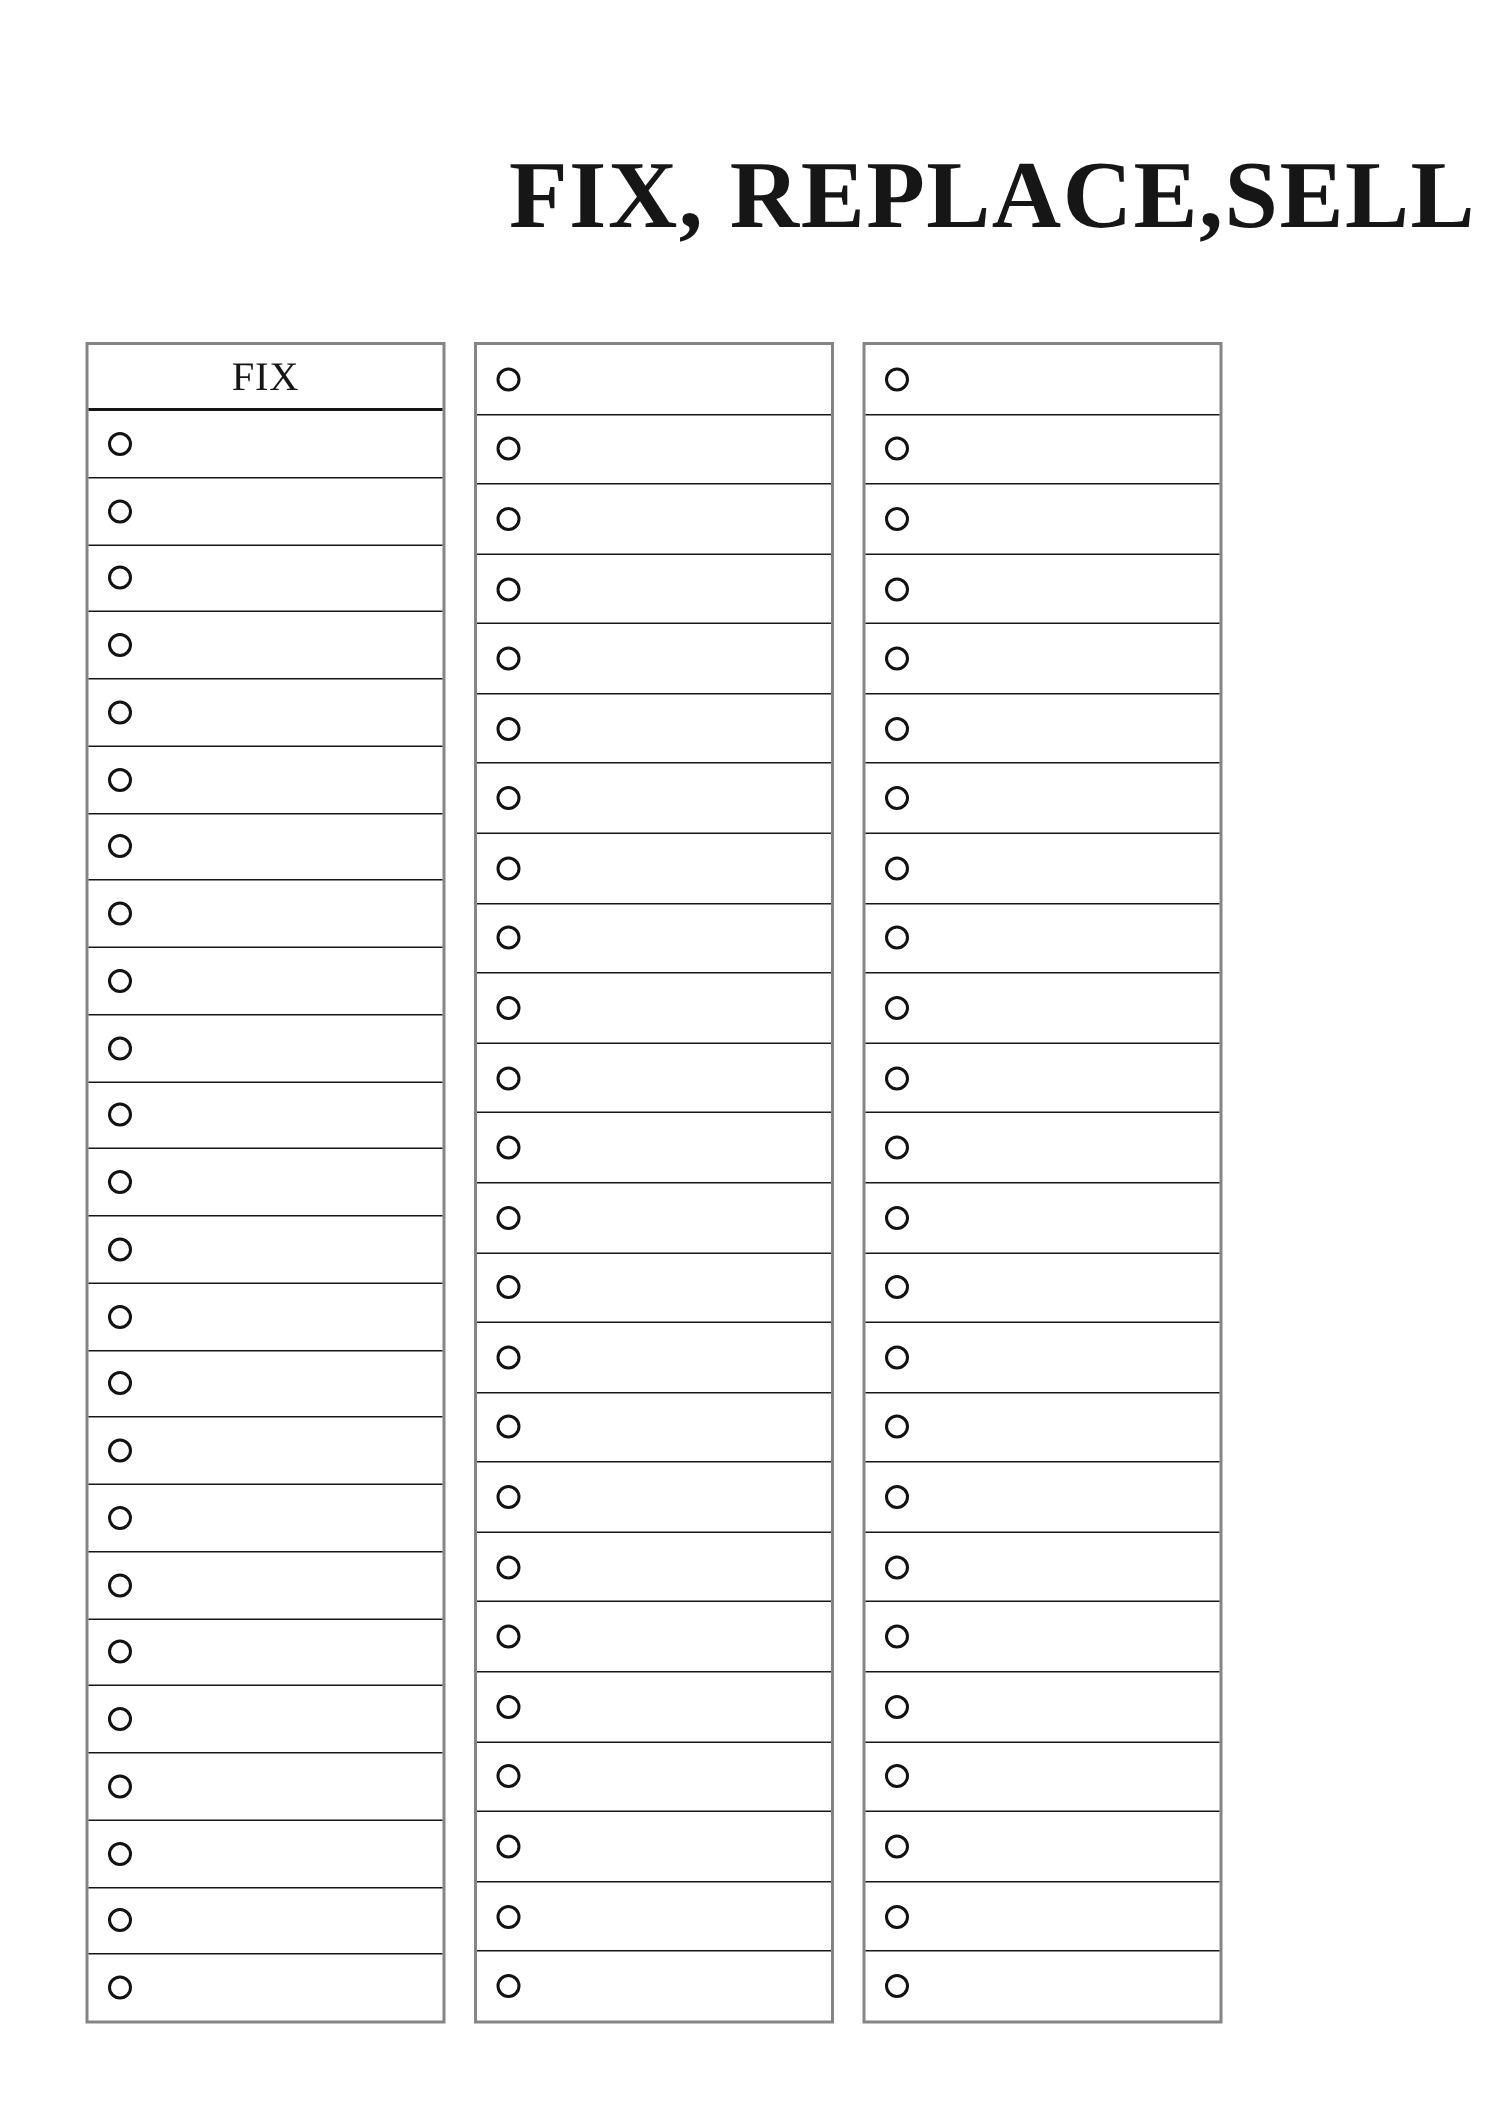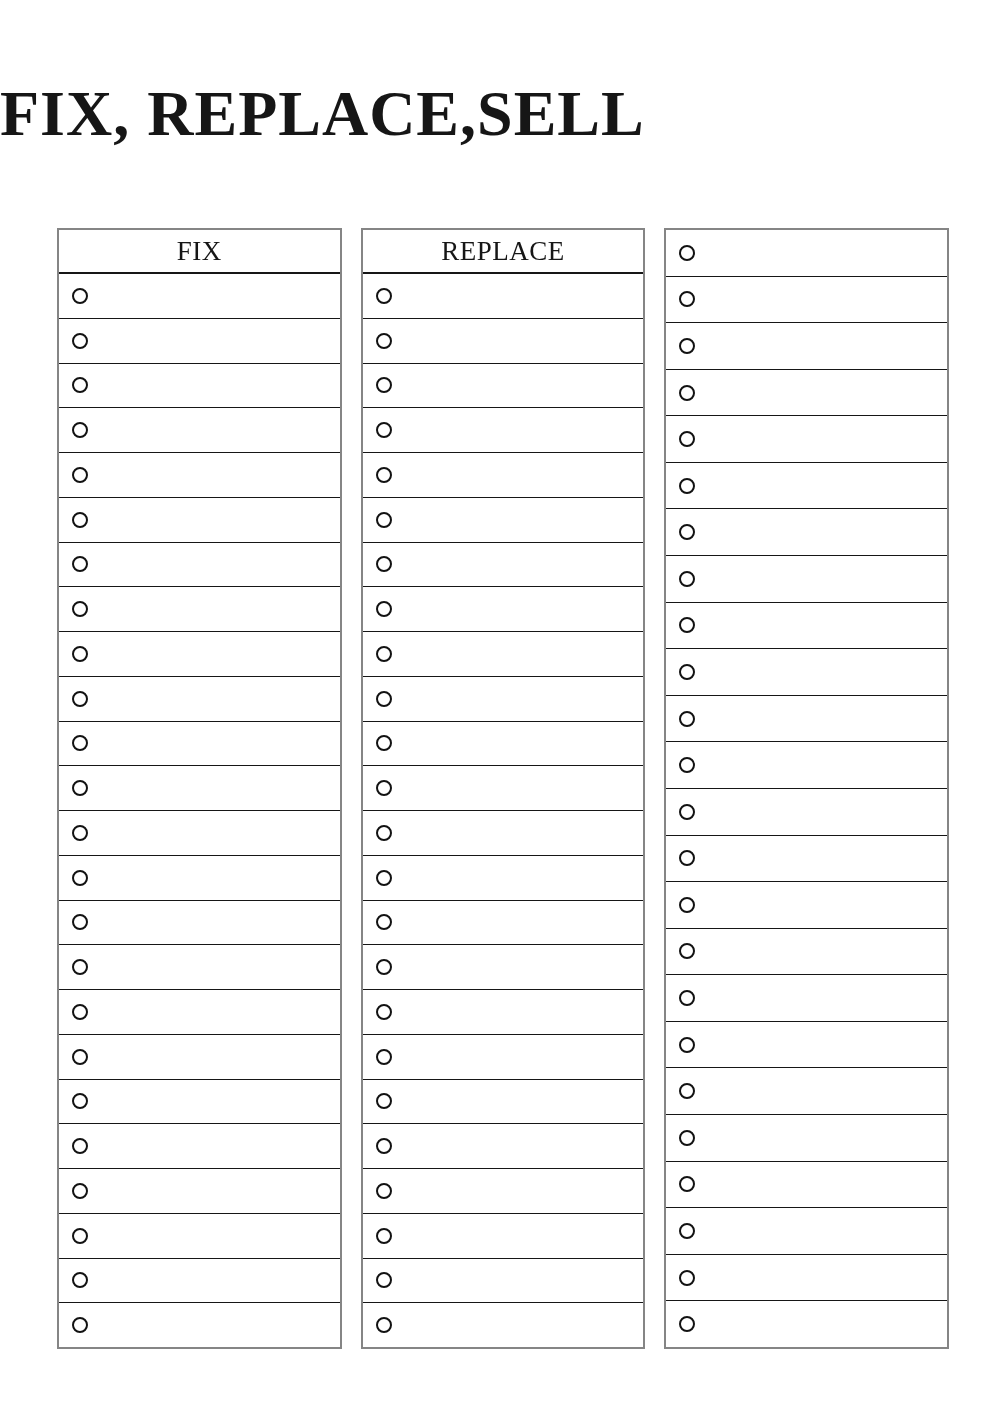--- a/index.html
+++ b/index.html
@@ -16,32 +16,32 @@
     width: 1000px; height: 1414px;
     background: var(--bg);
     position: relative;
     font-family: "Liberation Serif", "DejaVu Serif", serif;
     color: var(--text-color);
     overflow: hidden;
   }
   .page-title {
     position: absolute;
     top: 80px; left: 0; right: 0;
-    text-align: left;
+    text-align: right;
     font-size: 64px;
     font-weight: 700;
     letter-spacing: 1px;
     color: var(--line-black);
-    margin: 0;
+    margin: 16px;
     line-height: 1.05;
   }
   .columns {
     position: absolute;
     left: 57px; top: 228px;
-    width: 892px; height: 1121px;
+    width: 758px; height: 1121px;
     display: flex;
     gap: 19px;
   }
   .column {
     flex: 1 1 0;
     border: 2px solid var(--border-gray);
     background: var(--bg);
     display: flex;
     flex-direction: column;
   }
@@ -188,21 +188,20 @@
     <span class="row-text"></span>
   </div>
         <div class="row">
     <span class="circle"></span>
     <span class="row-text"></span>
   </div>
       </div>
   </div>
 
   <div class="column">
-    <div class="col-header">REPLACE</div>
     <div class="rows">
         <div class="row">
     <span class="circle"></span>
     <span class="row-text"></span>
   </div>
         <div class="row">
     <span class="circle"></span>
     <span class="row-text"></span>
   </div>
         <div class="row">

